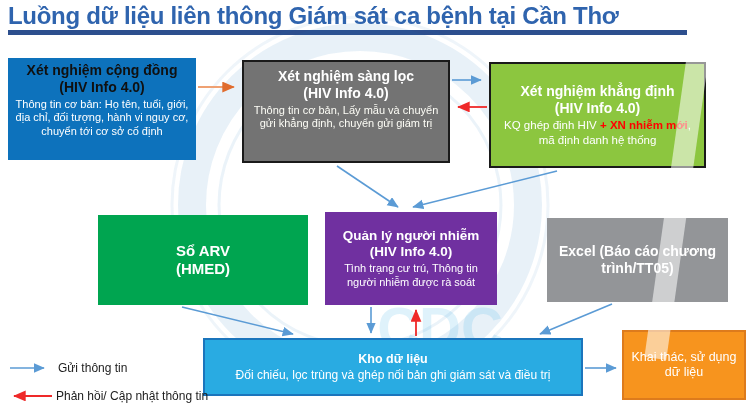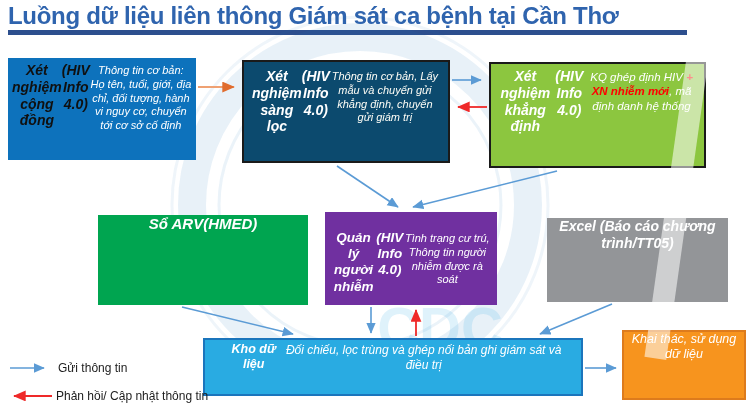--- a/index.html
+++ b/index.html
@@ -10,28 +10,28 @@
   
   .title{
     position:absolute;left:8px;top:2px;width:720px;
     font-size:24px;font-weight:bold;color:#2F64AE;letter-spacing:-0.3px;white-space:nowrap;
   }
   .title-underline{
     position:absolute;left:8px;top:30px;width:679px;height:5px;background:#2D4F8E;
   }
   
   .node{position:absolute;box-sizing:border-box;text-align:center;z-index:2;
-        display:flex;flex-direction:row;justify-content:center;font-style:italic;}
+        display:flex;flex-direction:column;justify-content:center;}
   .node .t{font-weight:bold;font-size:14px;line-height:1.2;color:#ffffff;margin:0;}
   .node .s{font-weight:bold;font-size:14px;line-height:1.2;color:#ffffff;margin:0;}
   .node .b{font-size:11px;line-height:1.25;color:#ffffff;margin:2px 0 0 0;}
 
   .node-community{left:8px;top:58px;width:188px;height:102px;background:#0D72BC;padding:4px 4px;justify-content:flex-start;}
   .node-community .t,.node-community .s{color:#101010;}
-  .node-screening{left:242px;top:60px;width:208px;height:103px;background:#0c4a6e;border:2px solid #1a1a1a;padding:6px 8px;justify-content:space-between;}
+  .node-screening{left:242px;top:60px;width:208px;height:103px;background:#737373;border:2px solid #1a1a1a;padding:6px 8px;justify-content:flex-start;}
   .node-screening .b{color:#fdfdf6;}
   .node-confirm{left:489px;top:62px;width:217px;height:106px;background:#8CC63F;border:2px solid #1a1a1a;padding:4px 6px;}
   .node-confirm .b{font-size:11.5px;}
   .node-confirm .hl{color:#FF0000;font-weight:bold;}
   .node-arv{left:98px;top:215px;width:210px;height:90px;background:#00A550;}
   .node-arv .t,.node-arv .s{font-size:15px;}
   .node-manage{left:325px;top:212px;width:172px;height:93px;background:#7030A0;padding:18px 6px;}
   .node-manage .t,.node-manage .s{font-size:13.5px;}
   .node-excel{left:547px;top:218px;width:181px;height:84px;background:#939598;padding:0 10px;}
   .node-warehouse{left:203px;top:338px;width:380px;height:58px;background:#29ABE2;border:2px solid #1B75BC;padding:2px 18px;}

